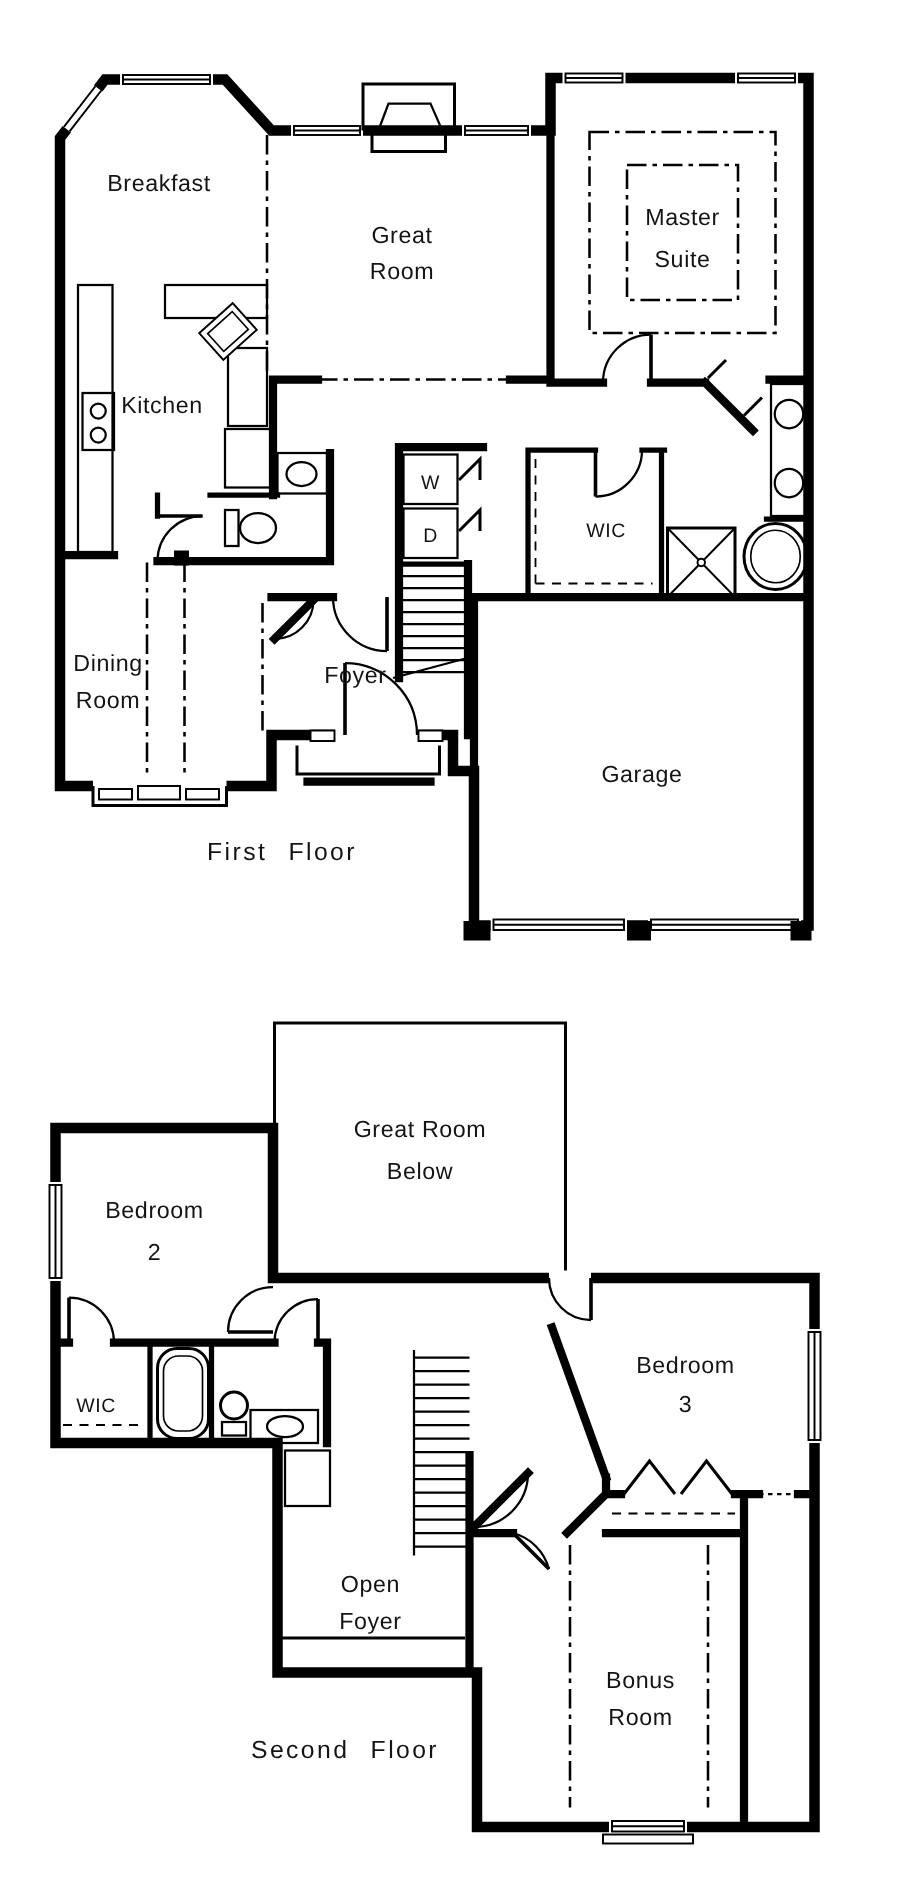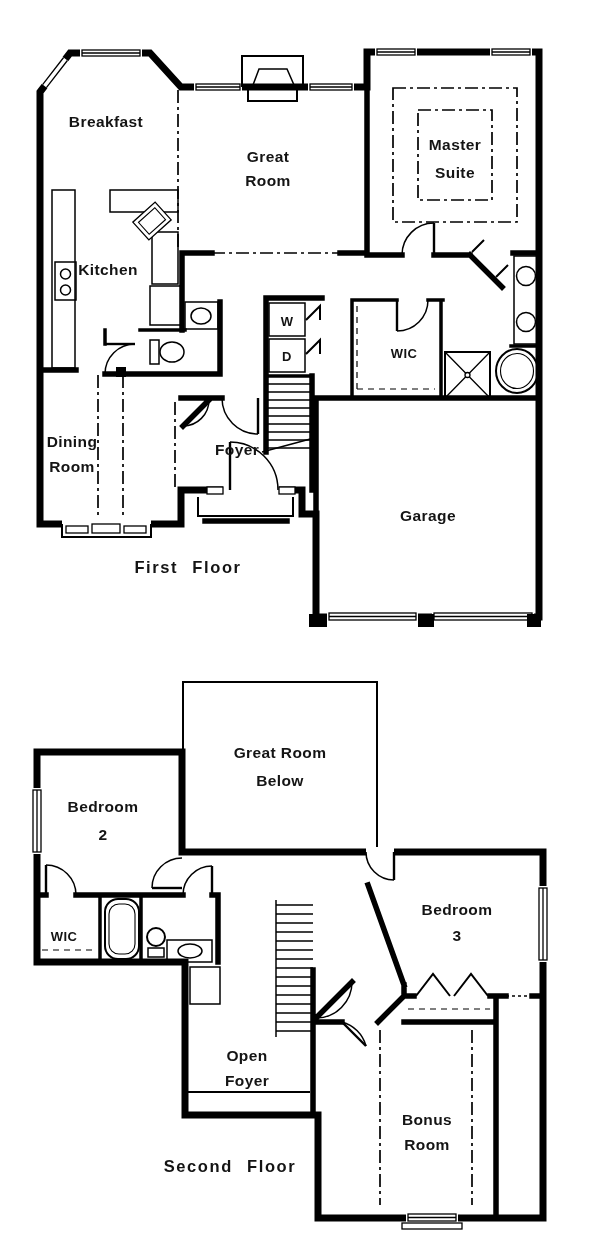--- a/index.html
+++ b/index.html
@@ -1,16 +1,16 @@
 <!DOCTYPE html>
 <html><head>
 <meta charset="utf-8">
 <style>
   html,body{margin:0;padding:0;background:#ffffff;}
-  .page{position:relative;width:556px;height:1258px;background:#ffffff;overflow:hidden;font-weight:bold;}
+  .page{position:relative;width:556px;height:1258px;background:#ffffff;overflow:hidden;}
   svg{display:block;}
   
   .w7{stroke:#000;stroke-width:7;fill:none;stroke-linecap:square;stroke-linejoin:miter;}
   .w6{stroke:#000;stroke-width:5.5;fill:none;stroke-linecap:square;}
   .w4{stroke:#000;stroke-width:3.5;fill:none;stroke-linecap:square;}
   .thin{stroke:#000;stroke-width:2;fill:none;}
   .t15{stroke:#000;stroke-width:1.5;fill:none;}
   .t13{stroke:#000;stroke-width:1.3;fill:#fff;}
   .t12{stroke:#000;stroke-width:1.1;fill:none;}
   .gap{fill:#ffffff;stroke:none;}

